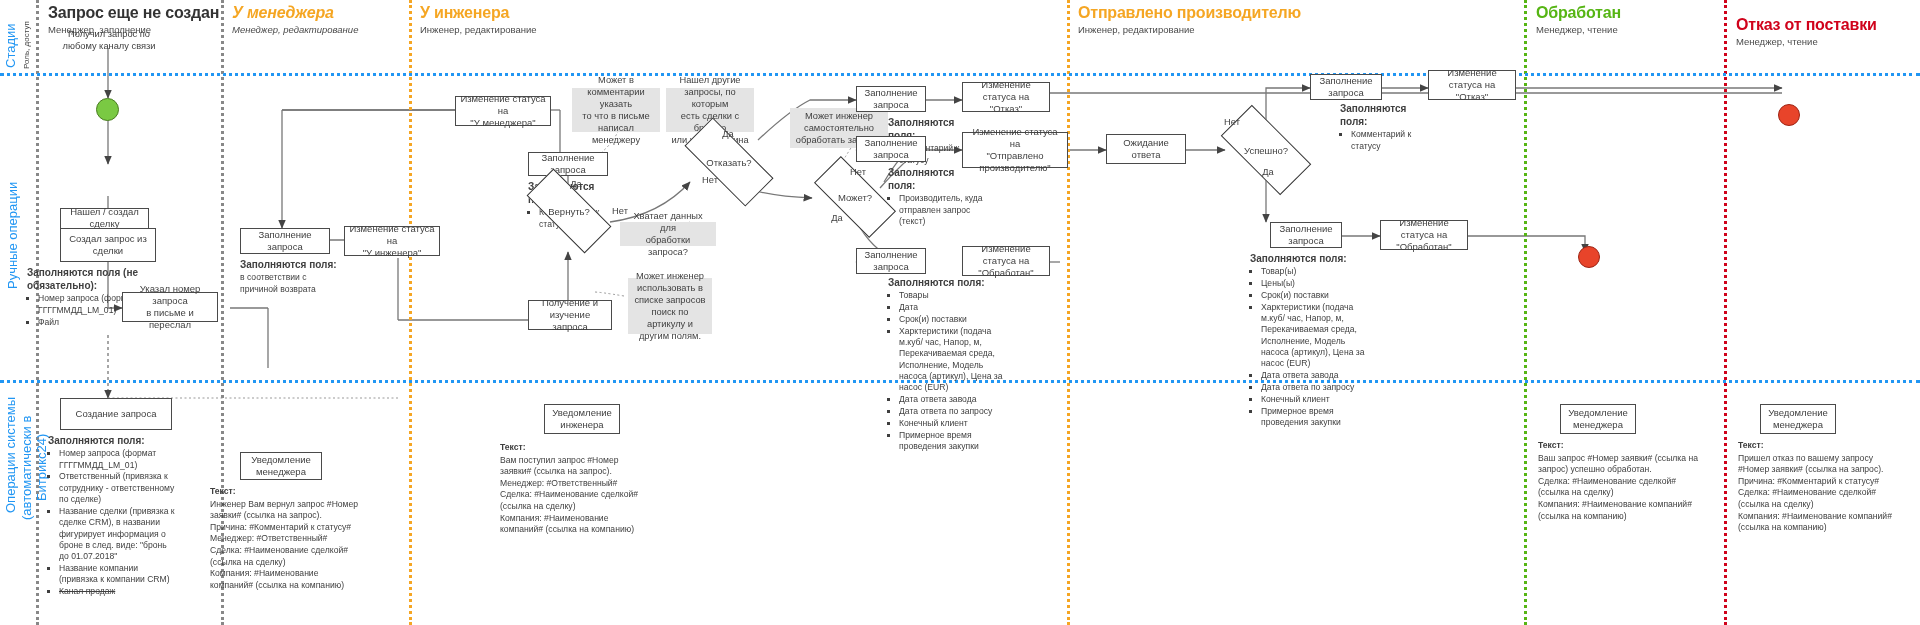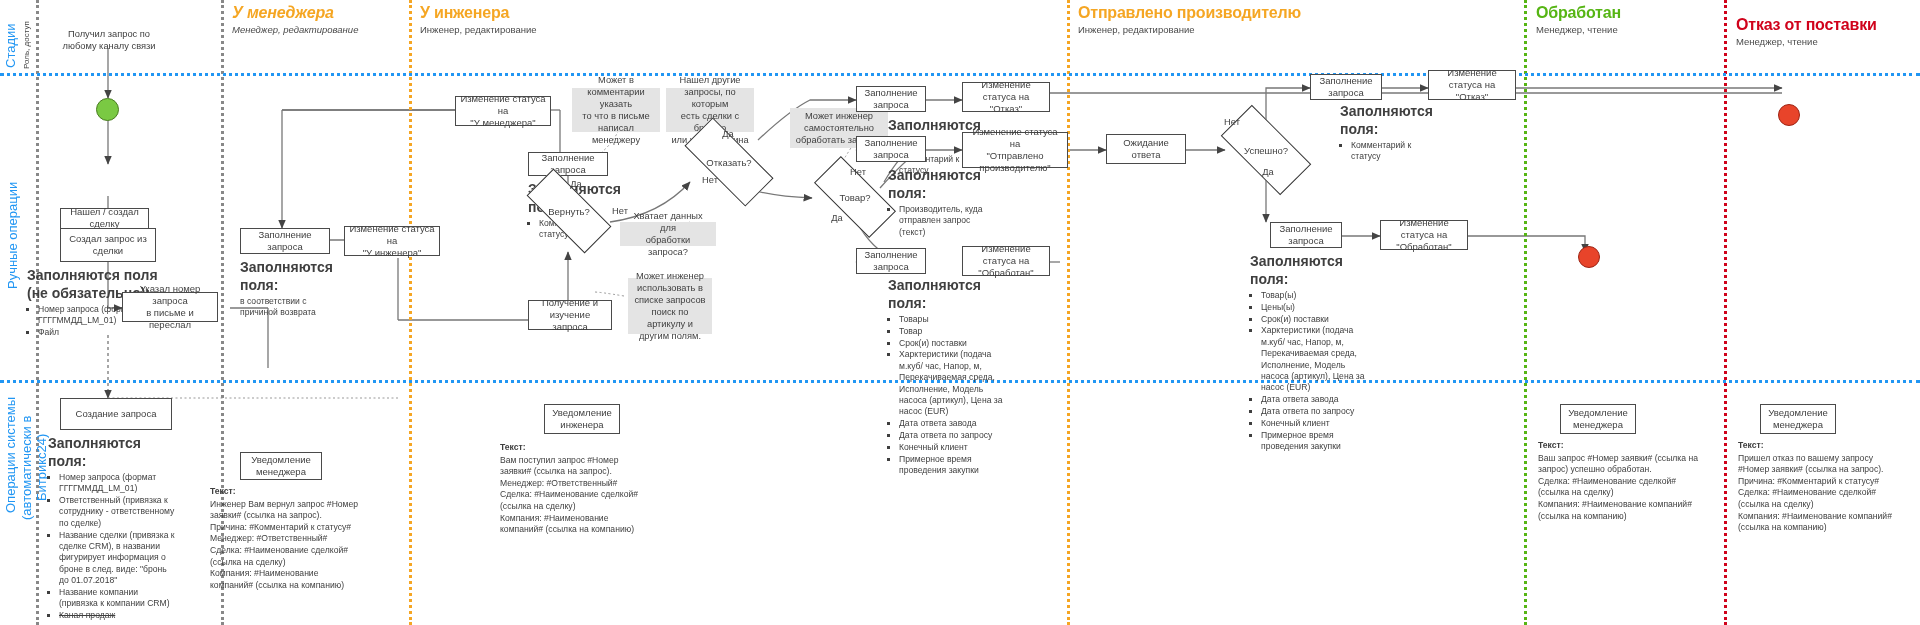--- a/index.html
+++ b/index.html
@@ -33,21 +33,21 @@
   .diamond{position:absolute;display:flex;align-items:center;justify-content:center;}
   .diamond .dshape{position:absolute;inset:0;background:#fff;border:1.6px solid #333;transform:rotate(45deg);}
   .diamond .dlbl{position:relative;font-size:9.5px;z-index:2;}
   .circle{position:absolute;border-radius:50%;}
   .circle.start{background:#7ac943;border:1.5px solid #4a7d22;}
   .circle.end{background:#e8442a;border:1.5px solid #9e2414;}
 
   
   .ftxt{position:absolute;font-size:9.3px;line-height:1.3;text-align:center;color:#3f3f3f;}
   .flist{position:absolute;font-size:8.6px;line-height:1.32;color:#3f3f3f;}
-  .flist .hd{font-weight:bold;font-size:14px;display:block;margin-bottom:1px;}
+  .flist .hd{font-weight:bold;font-size:10px;display:block;margin-bottom:1px;}
   .flist ul{margin:0;padding-left:11px;list-style:square;}
   .flist li{margin:0 0 .5px 0;}
   .flist .strike{text-decoration:line-through;}
   .ftext-block{position:absolute;font-size:8.6px;line-height:1.35;color:#3f3f3f;}
   .ftext-block .hd{font-weight:bold;display:block;margin-bottom:1px;}
   svg.links{position:absolute;left:0;top:0;width:1920px;height:625px;pointer-events:none;}
 </style>
 </head>
 <body>
 
@@ -149,20 +149,24 @@
 
   <div class="hdiv" style="top:73px;"></div>
   <div class="hdiv" style="top:380px;"></div>
 
   <div class="band" style="left:4px;top:18px;height:55px;">Стадии</div>
   <div class="band small" style="left:22px;top:20px;height:50px;">Роль, доступ</div>
   <div class="band" style="left:6px;top:170px;height:130px;">Ручные операции</div>
   <div class="band" style="left:4px;top:395px;height:120px;">Операции системы</div>
   <div class="band" style="left:20px;top:395px;height:145px;">(автоматически в Битрикс24)</div>
 
+  <div class="col-head" style="left:48px;top:4px;">
+    <div class="t c-dark">Запрос еще не создан</div>
+    <div class="s">Менеджер, заполнение</div>
+  </div>
   <div class="col-head" style="left:232px;top:4px;font-style:italic;">
     <div class="t c-orange">У менеджера</div>
     <div class="s">Менеджер, редактирование</div>
   </div>
   <div class="col-head" style="left:420px;top:4px;">
     <div class="t c-orange">У инженера</div>
     <div class="s">Инженер, редактирование</div>
   </div>
   <div class="col-head" style="left:1078px;top:4px;">
     <div class="t c-orange">Отправлено производителю</div>
@@ -266,21 +270,21 @@
 
   <div class="diamond" style="left:686px;top:142px;width:86px;height:40px;">
     <div class="dshape"></div>
     <div class="dlbl">Отказать?</div>
   </div>
   <div class="ftxt" style="left:718px;top:128px;width:20px;">Да</div>
   <div class="ftxt" style="left:700px;top:174px;width:20px;">Нет</div>
 
   <div class="diamond" style="left:816px;top:178px;width:78px;height:38px;">
     <div class="dshape"></div>
-    <div class="dlbl">Товар?</div>
+    <div class="dlbl">Может?</div>
   </div>
   <div class="ftxt" style="left:848px;top:166px;width:20px;">Нет</div>
   <div class="ftxt" style="left:827px;top:212px;width:20px;">Да</div>
 
   <div class="box" style="left:546px;top:330px;width:84px;height:22px;opacity:0;"></div>
 
   <div class="box" style="left:546px;top:326px;width:0;height:0;opacity:0;"></div>
 
   <div class="box" style="left:438px;top:330px;width:62px;height:28px;opacity:0;"></div>
 
@@ -316,21 +320,21 @@
   </div>
   <div class="box" style="left:962px;top:132px;width:106px;height:36px;white-space:pre-line;">Изменение статуса на
 "Отправлено
 производителю"</div>
 
   <div class="box" style="left:856px;top:248px;width:70px;height:26px;">Заполнение запроса</div>
   <div class="flist" style="left:888px;top:276px;width:118px;">
     <span class="hd">Заполняются поля:</span>
     <ul>
       <li>Товары</li>
-      <li>Товар</li>
+      <li>Дата</li>
       <li>Срок(и) поставки</li>
       <li>Харктеристики (подача м.куб/ час, Напор, м, Перекачиваемая среда, Исполнение, Модель насоса (артикул), Цена за насос (EUR)</li>
       <li>Дата ответа завода</li>
       <li>Дата ответа по запросу</li>
       <li>Конечный клиент</li>
       <li>Примерное время проведения закупки</li>
     </ul>
   </div>
   <div class="box" style="left:962px;top:246px;width:88px;height:30px;white-space:pre-line;">Изменение статуса на
 "Обработан"</div>

